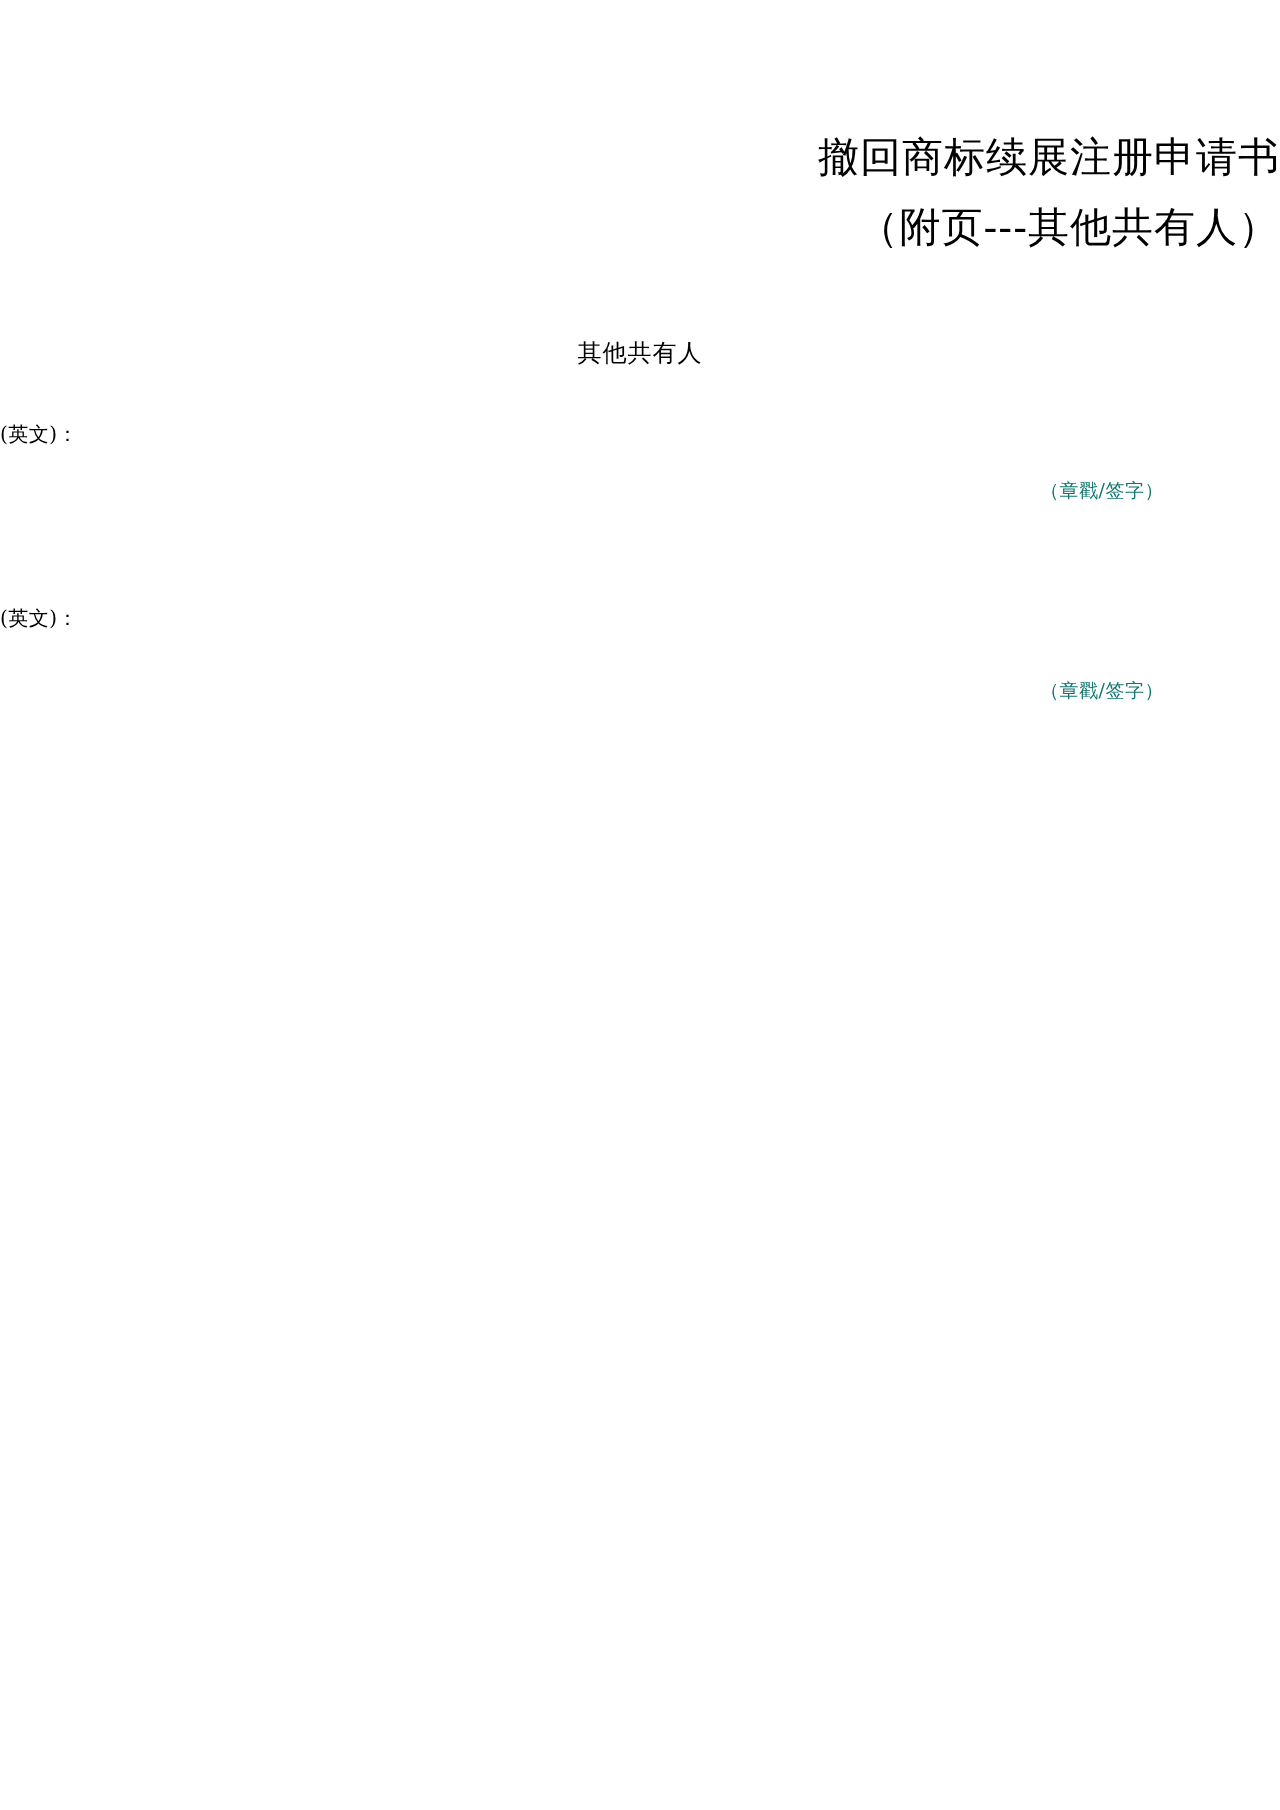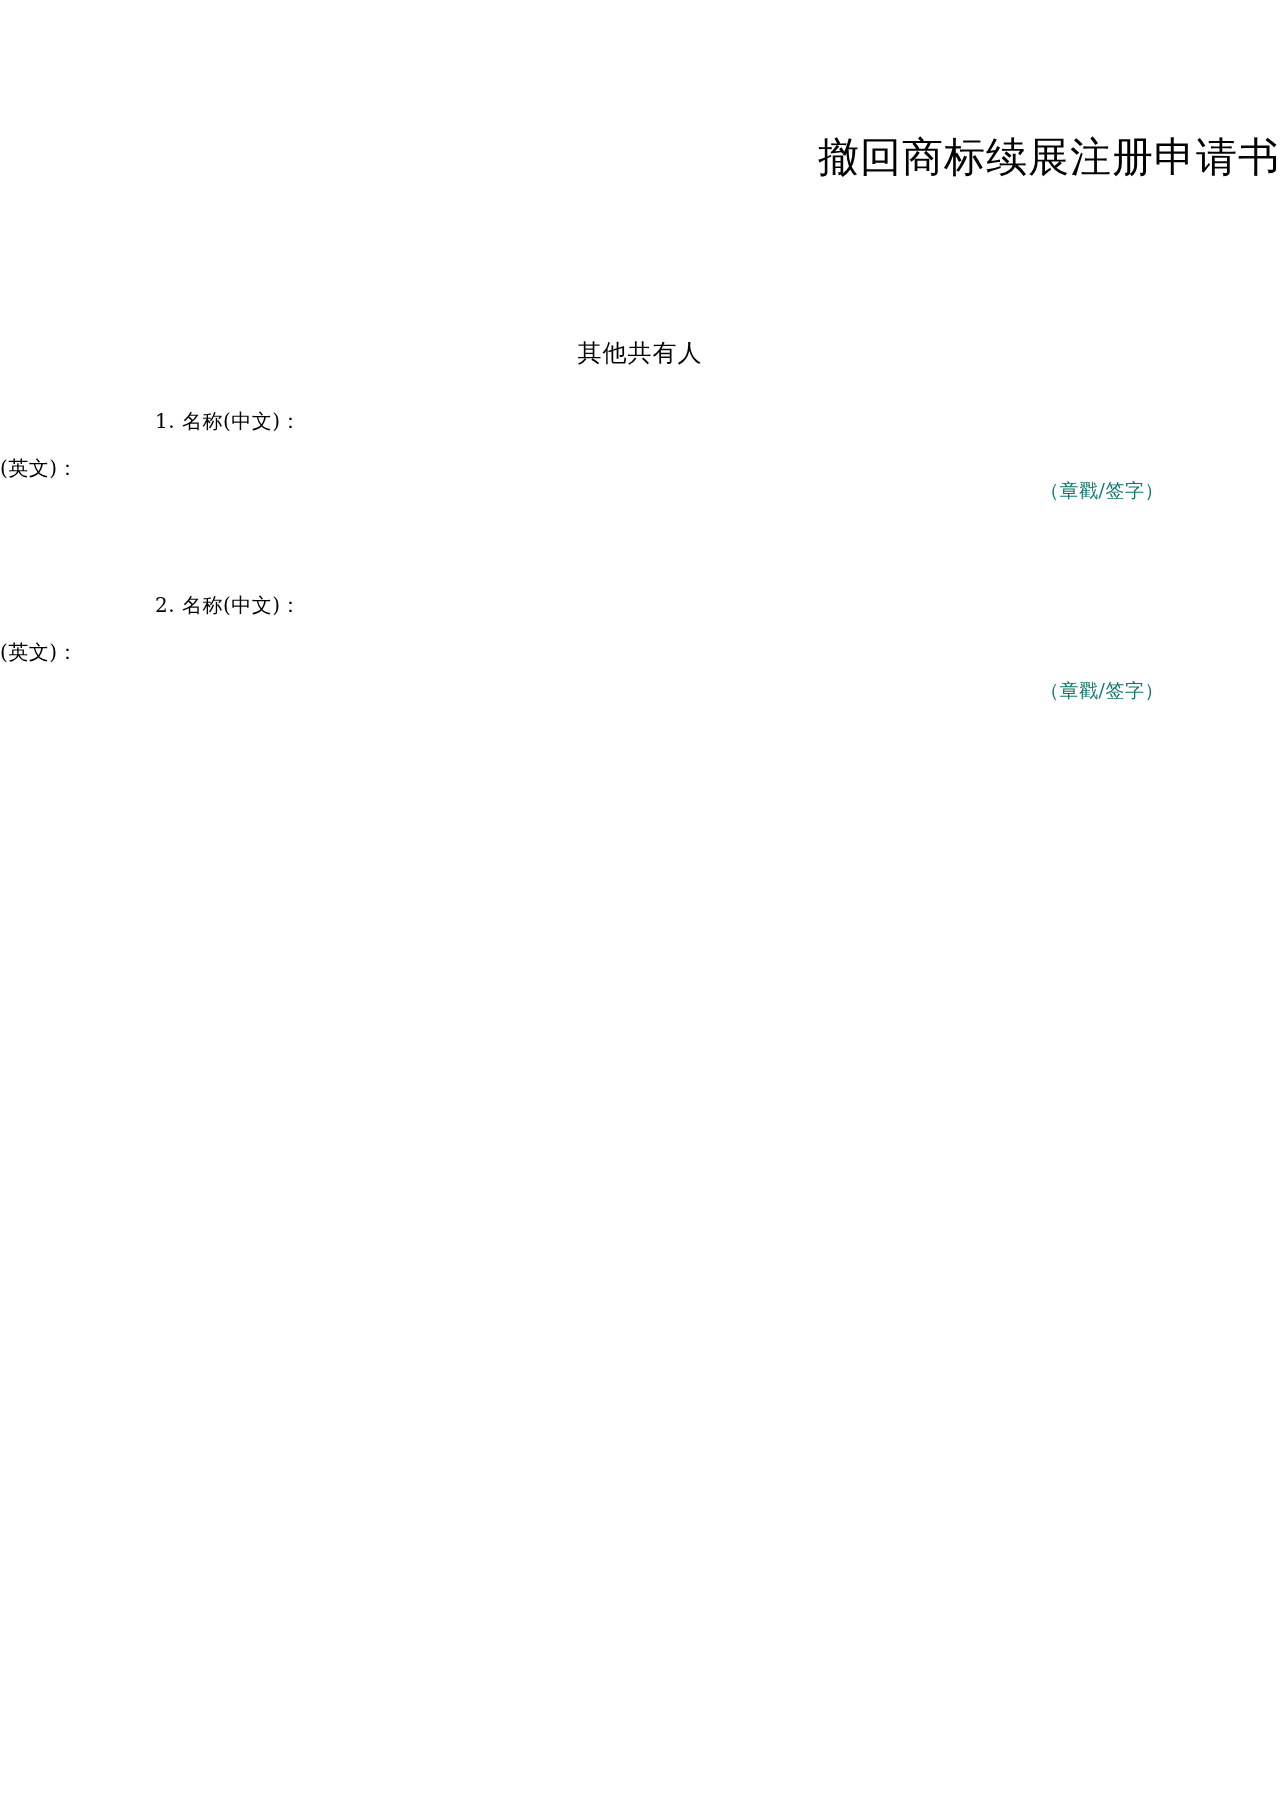--- a/index.html
+++ b/index.html
@@ -93,44 +93,35 @@
   .seal-1 { top: 478px; }
   .seal-2 { top: 678px; }
 </style>
 </head>
 <body>
 
 <div class="page">
 
   <div class="title-block">
     <div class="title-line-1">撤回商标续展注册申请书</div>
+    <div class="title-line-2">（附页---其他共有人）</div>
   </div>
 
   <div class="subheading">其他共有人</div>
 
   <div class="owner-entry owner-1">
-    <div class="row-name-cn">
-      <span class="idx">1.</span>
-      <span>名称(中文)：</span>
-      <span></span>
-    </div>
     <div class="row-name-en">
       <span>(英文)：</span>
       <span></span>
     </div>
   </div>
 
   <div class="seal-note seal-1">（章戳/签字）</div>
 
   <div class="owner-entry owner-2">
-    <div class="row-name-cn">
-      <span class="idx">2.</span>
-      <span>名称(中文)：</span>
-      <span></span>
-    </div>
     <div class="row-name-en">
       <span>(英文)：</span>
       <span></span>
     </div>
   </div>
 
   <div class="seal-note seal-2">（章戳/签字）</div>
 
 </div>
 

